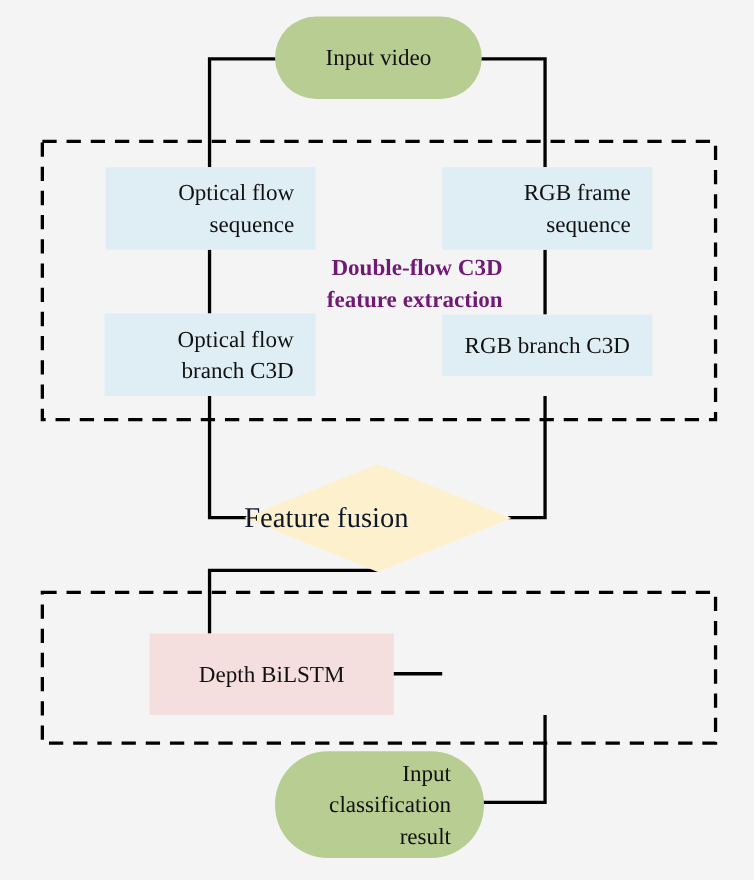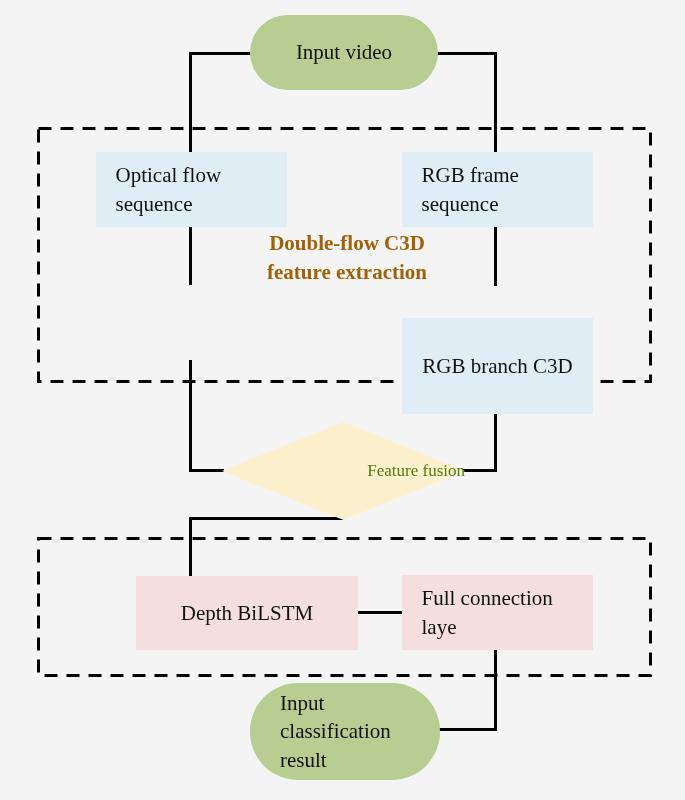--- a/index.html
+++ b/index.html
@@ -11,44 +11,44 @@
     position:relative;
     width:685px;height:800px;
     background:var(--bg,#f5f4f5);
     overflow:hidden;
     color:#111;
   }
   #wires{position:absolute;left:0;top:0;width:685px;height:800px;}
   .node{
     position:absolute;
     display:flex;align-items:center;justify-content:center;
-    text-align:left;
+    text-align:right;
     font-size:21px;line-height:1.36;
     color:#111;
   }
   .terminal{background:var(--terminal-fill,#b7cd92);}
   .pill{border-radius:38px;}
   .stadium{border-radius:48px;}
   .process{background:var(--process-fill,#dfeef5);}
   .modeling{background:var(--modeling-fill,#f5dfde);}
   .inner{display:inline-block;}
   .w130{max-width:130px;}
   .w150{max-width:152px;}
   .section-title{
     position:absolute;
     font-weight:bold;
     font-size:21px;line-height:1.38;
-    text-align:center;
-    color:#a16207;
+    text-align:right;
+    color:#701a75;
   }
   .diamond-label{
     position:absolute;
     left:222px;top:422px;width:243px;height:98px;
-    display:flex;align-items:center;justify-content:flex-end;
-    font-size:17px;color:#4d7c0f;
+    display:flex;align-items:center;justify-content:flex-start;
+    font-size:26px;color:#0f172a;
   }
 </style>
 </head>
 <body>
 
 <div id="canvas">
 
   <svg id="wires" viewBox="0 0 685 800" xmlns="http://www.w3.org/2000/svg">
 
     <rect x="38.5" y="128.5" width="612" height="253" style="fill:none;stroke:var(--line,#000);stroke-width:3;stroke-dasharray:13 9;"></rect>
@@ -74,35 +74,35 @@
   <div class="section-title" style="left:237px;top:229px;width:220px;">Double-flow C3D feature extraction</div>
 
   <div class="node process" style="left:96px;top:152px;width:191px;height:75px;">
     <span class="inner w150">Optical flow sequence</span>
   </div>
 
   <div class="node process" style="left:402px;top:152px;width:191px;height:75px;">
     <span class="inner w150">RGB frame sequence</span>
   </div>
 
+  <div class="node process" style="left:95px;top:285px;width:192px;height:75px;">
+    <span class="inner w150">Optical flow branch C3D</span>
+  </div>
 
-  <div class="node process" style="left:402px;top:286px;width:191px;height:96px;margin-top:32px;">
+  <div class="node process" style="left:402px;top:286px;width:191px;height:56px;">
     <span class="inner">RGB branch C3D</span>
   </div>
 
   <div class="diamond-label">
     <span class="inner">Feature fusion</span>
   </div>
 
 
   <div class="node modeling" style="left:96px;top:576px;width:222px;height:74px;margin-left:40px;">
     <span class="inner">Depth BiLSTM</span>
   </div>
 
-  <div class="node modeling" style="left:402px;top:575px;width:191px;height:75px;">
-    <span class="inner w150">Full connection laye</span>
-  </div>
 
   <div class="node terminal stadium" style="left:250px;top:683px;width:190px;height:97px;">
     <span class="inner w130">Input classification result</span>
   </div>
 
 </div>
 
 </body></html>

